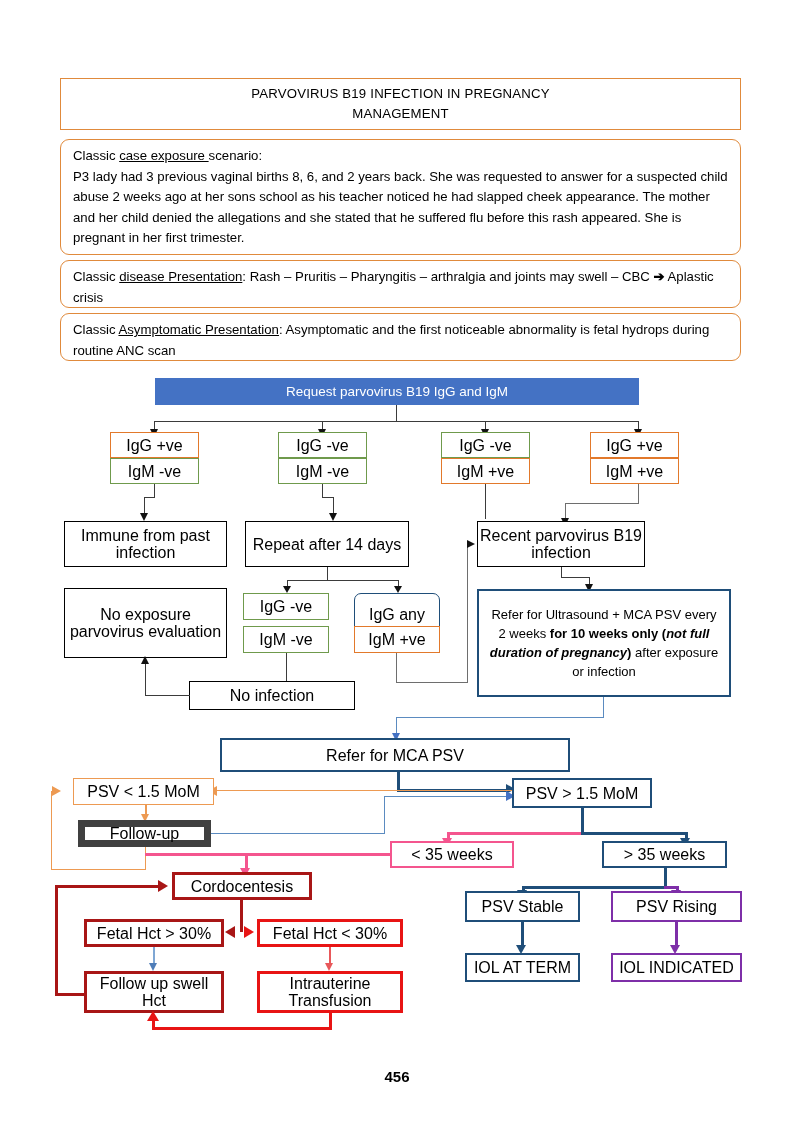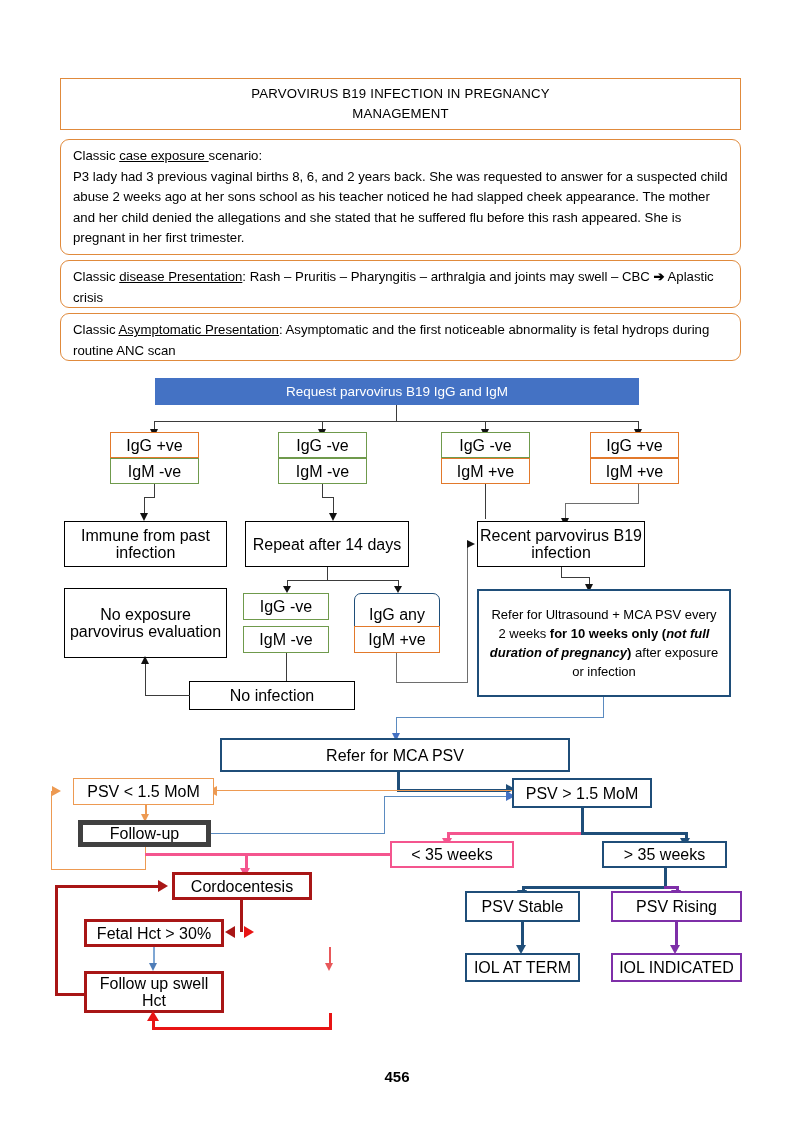--- a/index.html
+++ b/index.html
@@ -63,21 +63,21 @@
     background: #4472C4;
     color: #ffffff;
     border: 1px solid #4472C4;
     font-size: 13.5px;
   }
   .n-black   { border: 1.2px solid #000000; }
   .n-orange  { border: 1.2px solid #E2792B; }
   .n-green   { border: 1.2px solid #6F9A4C; }
   .n-blue    { border: 1.4px solid #1F4E79; }
   .n-blue-th { border: 2.5px solid #1F4E79; }
-  .n-orange-th { border: 5px solid #404040; }
+  .n-orange-th { border: 7px solid #404040; }
   .n-orange-lt { border: 1.6px solid #ED9A52; }
   .n-pink    { border: 2.6px solid #F4558E; }
   .n-purple  { border: 2.6px solid #7E2FA8; }
   .n-dkred   { border: 3px solid #A81616; }
   .n-red     { border: 3px solid #E81414; }
 
   
   .ln { position: absolute; }
   .ar { position: absolute; width: 0; height: 0; }
 
@@ -321,33 +321,39 @@
   <div class="ar ar-l" style="left:225px; top:926px; border-right:10px solid #A81616; border-top-width:6px; border-bottom-width:6px;"></div>
   <div class="ar ar-r" style="left:244px; top:926px; border-left:10px solid #E81414; border-top-width:6px; border-bottom-width:6px;"></div>
 
   <div class="abs node n-dkred" style="left:84px; top:919px; width:140px; height:28px;">
     <span>Fetal Hct &gt; 30%</span>
   </div>
 
   <div class="ln" style="left:153px; top:947px; width:1.6px; height:17px; background:#7FA7D4;"></div>
   <div class="ar ar-d" style="left:149px; top:963px; border-top:8px solid #4F7DB8;"></div>
 
+  <div class="abs node n-red" style="left:257px; top:919px; width:146px; height:28px;">
+    <span>Fetal Hct &lt; 30%</span>
+  </div>
 
   <div class="ln" style="left:329px; top:947px; width:1.6px; height:17px; background:#E8585A;"></div>
   <div class="ar ar-d" style="left:325px; top:963px; border-top:8px solid #E8585A;"></div>
 
   <div class="abs node n-dkred" style="left:84px; top:971px; width:140px; height:42px;">
     <span>Follow up swell Hct</span>
   </div>
 
   <div class="ln" style="left:55px; top:993px; width:31px; height:3px; background:#A81616;"></div>
   <div class="ln" style="left:55px; top:885px; width:3px; height:110px; background:#A81616;"></div>
   <div class="ln" style="left:55px; top:885px; width:105px; height:3px; background:#A81616;"></div>
   <div class="ar ar-r" style="left:158px; top:880px; border-left:10px solid #A81616; border-top-width:6px; border-bottom-width:6px;"></div>
 
+  <div class="abs node n-red" style="left:257px; top:971px; width:146px; height:42px;">
+    <span>Intrauterine Transfusion</span>
+  </div>
 
   <div class="ln" style="left:329px; top:1013px; width:3px; height:17px; background:#E81414;"></div>
   <div class="ln" style="left:152px; top:1027px; width:180px; height:3px; background:#E81414;"></div>
   <div class="ln" style="left:152px; top:1019px; width:3px; height:11px; background:#E81414;"></div>
   <div class="ar ar-u" style="left:147px; top:1011px; border-bottom:10px solid #E81414; border-left-width:6px; border-right-width:6px;"></div>
 
   <div class="abs node n-blue-th" style="left:465px; top:891px; width:115px; height:31px;">
     <span>PSV Stable</span>
   </div>
   <div class="ln" style="left:521px; top:922px; width:2.6px; height:25px; background:#1F4E79;"></div>

